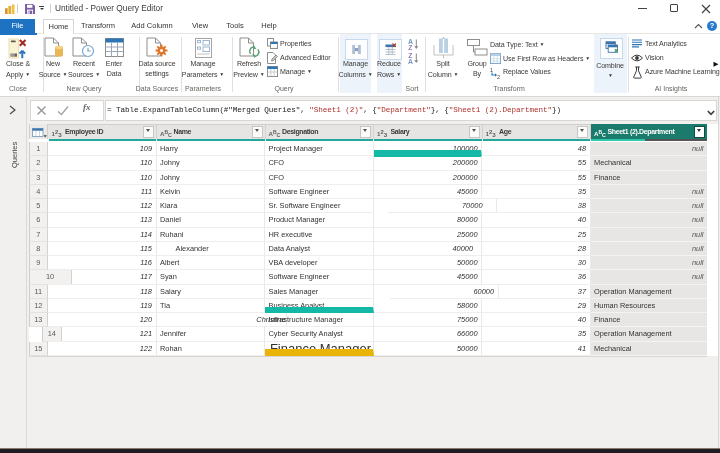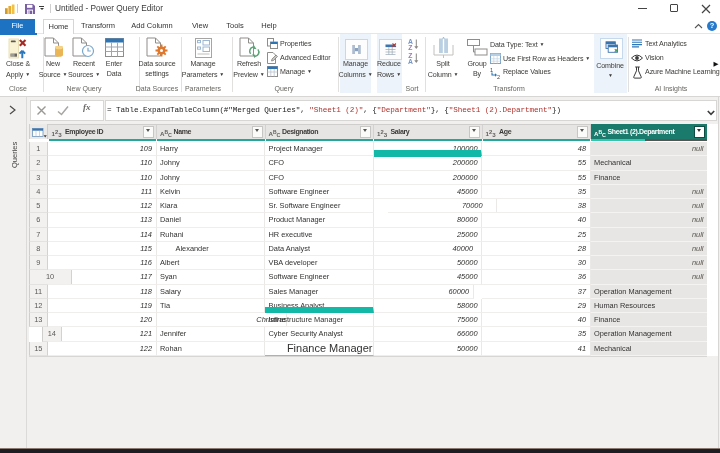--- a/index.html
+++ b/index.html
@@ -349,21 +349,21 @@
 <div class="abs" style="left:48px;top:270.25px;width:108.5px;height:14.25px;border-right:1px solid #ebe9e7;border-bottom:1px solid #f0eeec;font-size:7.4px;color:#323130;line-height:13.25px;white-space:nowrap;overflow:hidden;text-align:right;padding-right:3.5px;font-style:italic;">117</div>
 <div class="abs" style="left:156.5px;top:270.25px;width:108.5px;height:14.25px;border-right:1px solid #ebe9e7;border-bottom:1px solid #f0eeec;font-size:7.4px;color:#323130;line-height:13.25px;white-space:nowrap;overflow:hidden;text-align:left;padding-left:3.5px;">Syan</div>
 <div class="abs" style="left:265px;top:270.25px;width:108.5px;height:14.25px;border-right:1px solid #ebe9e7;border-bottom:1px solid #f0eeec;font-size:7.4px;color:#323130;line-height:13.25px;white-space:nowrap;overflow:hidden;text-align:left;padding-left:3.5px;">Software Engineer</div>
 <div class="abs" style="left:373.5px;top:270.25px;width:108.5px;height:14.25px;border-right:1px solid #ebe9e7;border-bottom:1px solid #f0eeec;font-size:7.4px;color:#323130;line-height:13.25px;white-space:nowrap;overflow:hidden;text-align:right;padding-right:3.5px;font-style:italic;">45000</div>
 <div class="abs" style="left:482px;top:270.25px;width:108.5px;height:14.25px;border-right:1px solid #ebe9e7;border-bottom:1px solid #f0eeec;font-size:7.4px;color:#323130;line-height:13.25px;white-space:nowrap;overflow:hidden;text-align:right;padding-right:3.5px;font-style:italic;">36</div>
 <div class="abs" style="left:590.5px;top:270.25px;width:116.5px;height:14.25px;background:#e8e6e4;border-bottom:1px solid #f4f3f1;font-size:7.4px;color:#56544e;line-height:13.25px;text-align:right;padding-right:3.5px;font-style:italic;">null</div>
 <div class="abs" style="left:28.5px;top:284.5px;width:19.5px;height:14.25px;background:#f3f1ef;border-left:1px solid #d0cecc;border-right:1px solid #d4d2d0;border-bottom:1px solid #e4e2e0;color:#5b5957;font-size:7.4px;text-align:center;line-height:14.25px;">11</div>
 <div class="abs" style="left:48px;top:284.5px;width:108.5px;height:14.25px;border-right:1px solid #ebe9e7;border-bottom:1px solid #f0eeec;font-size:7.4px;color:#323130;line-height:13.25px;white-space:nowrap;overflow:hidden;text-align:right;padding-right:3.5px;font-style:italic;">118</div>
 <div class="abs" style="left:156.5px;top:284.5px;width:108.5px;height:14.25px;border-right:1px solid #ebe9e7;border-bottom:1px solid #f0eeec;font-size:7.4px;color:#323130;line-height:13.25px;white-space:nowrap;overflow:hidden;text-align:left;padding-left:3.5px;">Salary</div>
 <div class="abs" style="left:265px;top:284.5px;width:108.5px;height:14.25px;border-right:1px solid #ebe9e7;border-bottom:1px solid #f0eeec;font-size:7.4px;color:#323130;line-height:13.25px;white-space:nowrap;overflow:hidden;text-align:left;padding-left:3.5px;">Sales Manager</div>
-<div class="abs" style="left:365px;top:284.5px;width:108.5px;height:14.25px;border-right:1px solid #ebe9e7;border-bottom:1px solid #f0eeec;font-size:7.4px;color:#323130;line-height:13.25px;white-space:nowrap;overflow:hidden;text-align:right;padding-right:3.5px;font-style:italic;">60000</div>
+<div class="abs" style="left:390px;top:284.5px;width:108.5px;height:14.25px;border-right:1px solid #ebe9e7;border-bottom:1px solid #f0eeec;font-size:7.4px;color:#323130;line-height:13.25px;white-space:nowrap;overflow:hidden;text-align:right;padding-right:3.5px;font-style:italic;">60000</div>
 <div class="abs" style="left:482px;top:284.5px;width:108.5px;height:14.25px;border-right:1px solid #ebe9e7;border-bottom:1px solid #f0eeec;font-size:7.4px;color:#323130;line-height:13.25px;white-space:nowrap;overflow:hidden;text-align:right;padding-right:3.5px;font-style:italic;">37</div>
 <div class="abs" style="left:590.5px;top:284.5px;width:116.5px;height:14.25px;background:#e8e6e4;border-bottom:1px solid #f4f3f1;font-size:7.4px;color:#323130;line-height:13.25px;text-align:left;padding-left:3.5px;white-space:nowrap;">Operation Management</div>
 <div class="abs" style="left:28.5px;top:298.75px;width:19.5px;height:14.25px;background:#f3f1ef;border-left:1px solid #d0cecc;border-right:1px solid #d4d2d0;border-bottom:1px solid #e4e2e0;color:#5b5957;font-size:7.4px;text-align:center;line-height:14.25px;">12</div>
 <div class="abs" style="left:48px;top:298.75px;width:108.5px;height:14.25px;border-right:1px solid #ebe9e7;border-bottom:1px solid #f0eeec;font-size:7.4px;color:#323130;line-height:13.25px;white-space:nowrap;overflow:hidden;text-align:right;padding-right:3.5px;font-style:italic;">119</div>
 <div class="abs" style="left:156.5px;top:298.75px;width:108.5px;height:14.25px;border-right:1px solid #ebe9e7;border-bottom:1px solid #f0eeec;font-size:7.4px;color:#323130;line-height:13.25px;white-space:nowrap;overflow:hidden;text-align:left;padding-left:3.5px;">Tia</div>
 <div class="abs" style="left:265px;top:298.75px;width:108.5px;height:14.25px;border-right:1px solid #ebe9e7;border-bottom:6px solid #14b8a6;font-size:7.4px;color:#323130;line-height:13.25px;white-space:nowrap;overflow:hidden;text-align:left;padding-left:3.5px;">Business Analyst</div>
 <div class="abs" style="left:373.5px;top:298.75px;width:108.5px;height:14.25px;border-right:1px solid #ebe9e7;border-bottom:1px solid #f0eeec;font-size:7.4px;color:#323130;line-height:13.25px;white-space:nowrap;overflow:hidden;text-align:right;padding-right:3.5px;font-style:italic;">58000</div>
 <div class="abs" style="left:482px;top:298.75px;width:108.5px;height:14.25px;border-right:1px solid #ebe9e7;border-bottom:1px solid #f0eeec;font-size:7.4px;color:#323130;line-height:13.25px;white-space:nowrap;overflow:hidden;text-align:right;padding-right:3.5px;font-style:italic;">29</div>
 <div class="abs" style="left:590.5px;top:298.75px;width:116.5px;height:14.25px;background:#e8e6e4;border-bottom:1px solid #f4f3f1;font-size:7.4px;color:#323130;line-height:13.25px;text-align:left;padding-left:3.5px;white-space:nowrap;">Human Resources</div>
 <div class="abs" style="left:28.5px;top:313.0px;width:19.5px;height:14.25px;background:#f3f1ef;border-left:1px solid #d0cecc;border-right:1px solid #d4d2d0;border-bottom:1px solid #e4e2e0;color:#5b5957;font-size:7.4px;text-align:center;line-height:14.25px;">13</div>
@@ -376,19 +376,19 @@
 <div class="abs" style="left:42px;top:327.25px;width:19.5px;height:14.25px;background:#f3f1ef;border-left:1px solid #d0cecc;border-right:1px solid #d4d2d0;border-bottom:1px solid #e4e2e0;color:#5b5957;font-size:7.4px;text-align:center;line-height:14.25px;">14</div>
 <div class="abs" style="left:48px;top:327.25px;width:108.5px;height:14.25px;border-right:1px solid #ebe9e7;border-bottom:1px solid #f0eeec;font-size:7.4px;color:#323130;line-height:13.25px;white-space:nowrap;overflow:hidden;text-align:right;padding-right:3.5px;font-style:italic;">121</div>
 <div class="abs" style="left:156.5px;top:327.25px;width:108.5px;height:14.25px;border-right:1px solid #ebe9e7;border-bottom:1px solid #f0eeec;font-size:7.4px;color:#323130;line-height:13.25px;white-space:nowrap;overflow:hidden;text-align:left;padding-left:3.5px;">Jennifer</div>
 <div class="abs" style="left:265px;top:327.25px;width:108.5px;height:14.25px;border-right:1px solid #ebe9e7;border-bottom:1px solid #f0eeec;font-size:7.4px;color:#323130;line-height:13.25px;white-space:nowrap;overflow:hidden;text-align:left;padding-left:3.5px;">Cyber Security Analyst</div>
 <div class="abs" style="left:373.5px;top:327.25px;width:108.5px;height:14.25px;border-right:1px solid #ebe9e7;border-bottom:1px solid #f0eeec;font-size:7.4px;color:#323130;line-height:13.25px;white-space:nowrap;overflow:hidden;text-align:right;padding-right:3.5px;font-style:italic;">66000</div>
 <div class="abs" style="left:482px;top:327.25px;width:108.5px;height:14.25px;border-right:1px solid #ebe9e7;border-bottom:1px solid #f0eeec;font-size:7.4px;color:#323130;line-height:13.25px;white-space:nowrap;overflow:hidden;text-align:right;padding-right:3.5px;font-style:italic;">35</div>
 <div class="abs" style="left:590.5px;top:327.25px;width:116.5px;height:14.25px;background:#e8e6e4;border-bottom:1px solid #f4f3f1;font-size:7.4px;color:#323130;line-height:13.25px;text-align:left;padding-left:3.5px;white-space:nowrap;">Operation Management</div>
 <div class="abs" style="left:28.5px;top:341.5px;width:19.5px;height:14.25px;background:#f3f1ef;border-left:1px solid #d0cecc;border-right:1px solid #d4d2d0;border-bottom:1px solid #e4e2e0;color:#5b5957;font-size:7.4px;text-align:center;line-height:14.25px;">15</div>
 <div class="abs" style="left:48px;top:341.5px;width:108.5px;height:14.25px;border-right:1px solid #ebe9e7;border-bottom:1px solid #f0eeec;font-size:7.4px;color:#323130;line-height:13.25px;white-space:nowrap;overflow:hidden;text-align:right;padding-right:3.5px;font-style:italic;">122</div>
 <div class="abs" style="left:156.5px;top:341.5px;width:108.5px;height:14.25px;border-right:1px solid #ebe9e7;border-bottom:1px solid #f0eeec;font-size:7.4px;color:#323130;line-height:13.25px;white-space:nowrap;overflow:hidden;text-align:left;padding-left:3.5px;">Rohan</div>
-<div class="abs" style="left:265px;top:341.5px;width:108.5px;height:14.25px;border-right:1px solid #ebe9e7;border-bottom:1px solid #eab308;font-size:11px;color:#323130;line-height:13.25px;white-space:nowrap;overflow:hidden;text-align:right;padding-left:3.5px;">Finance Manager</div>
+<div class="abs" style="left:265px;top:341.5px;width:108.5px;height:14.25px;border-right:1px solid #ebe9e7;border-bottom:7px solid #eab308;font-size:13px;color:#323130;line-height:13.25px;white-space:nowrap;overflow:hidden;text-align:center;padding-left:3.5px;">Finance Manager</div>
 <div class="abs" style="left:373.5px;top:341.5px;width:108.5px;height:14.25px;border-right:1px solid #ebe9e7;border-bottom:1px solid #f0eeec;font-size:7.4px;color:#323130;line-height:13.25px;white-space:nowrap;overflow:hidden;text-align:right;padding-right:3.5px;font-style:italic;">50000</div>
 <div class="abs" style="left:482px;top:341.5px;width:108.5px;height:14.25px;border-right:1px solid #ebe9e7;border-bottom:1px solid #f0eeec;font-size:7.4px;color:#323130;line-height:13.25px;white-space:nowrap;overflow:hidden;text-align:right;padding-right:3.5px;font-style:italic;">41</div>
 <div class="abs" style="left:590.5px;top:341.5px;width:116.5px;height:14.25px;background:#e8e6e4;border-bottom:1px solid #f4f3f1;font-size:7.4px;color:#323130;line-height:13.25px;text-align:left;padding-left:3.5px;white-space:nowrap;">Mechanical</div>
 <div class="abs" style="left:28.5px;top:355.75px;width:678.5px;height:1px;background:#d8d6d4;"></div>
 <div class="abs" style="left:717.5px;top:97px;width:1px;height:351px;background:#d8d6d4;"></div>
 <div class="abs" style="left:0;top:447.5px;width:720px;height:1.2px;background:#8a7a72;"></div>
 <div class="abs" style="left:0;top:448.7px;width:720px;height:4.3px;background:#1e1d21;"></div>
 </body></html>

